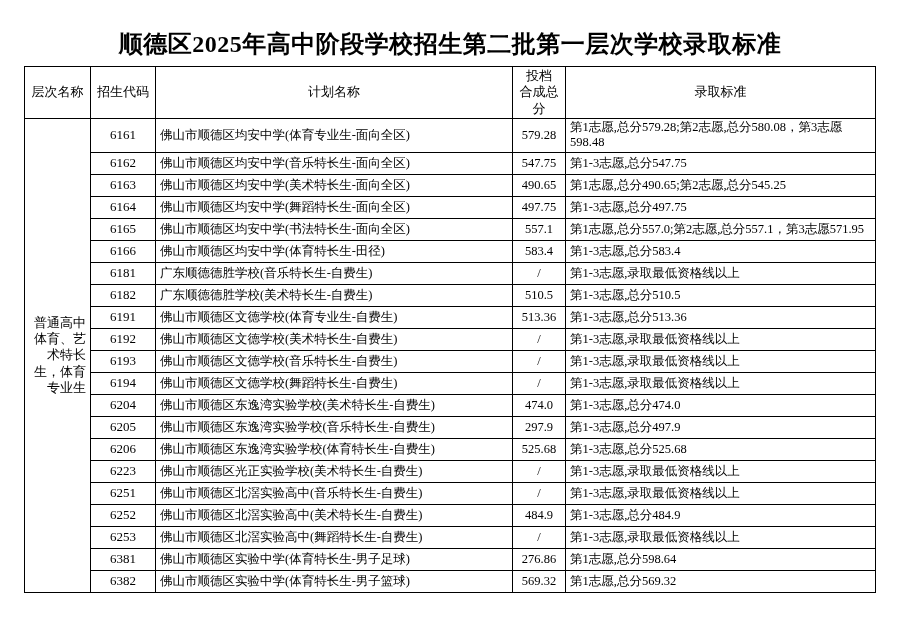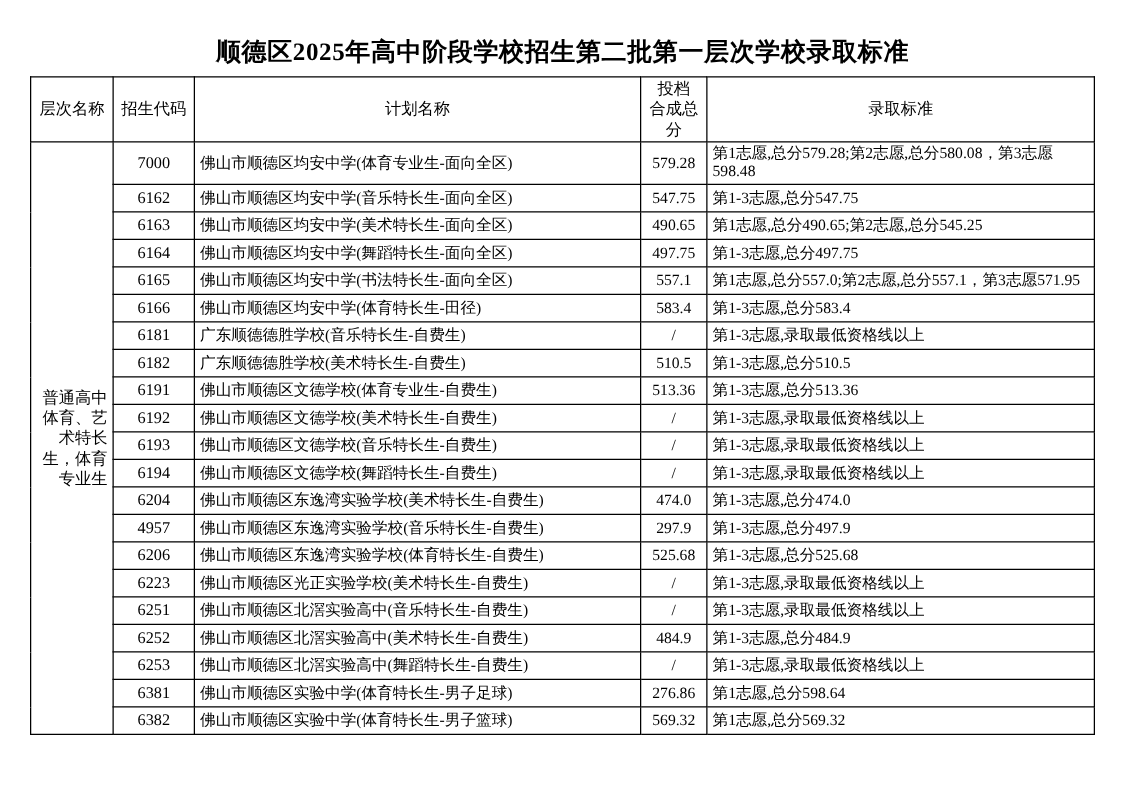--- a/index.html
+++ b/index.html
@@ -14,21 +14,21 @@
   }
   .page {
     width: 900px;
     height: 636px;
     position: relative;
   }
   .title {
     margin: 0;
     padding-top: 28px;
     text-align: center;
-    font-size: 20px;
+    font-size: 24px;
     font-weight: bold;
     letter-spacing: 0.5px;
   }
   table.admission {
     width: 851px;
     margin: 6px auto 0 auto;
     border-collapse: collapse;
     table-layout: fixed;
   }
   table.admission th,
@@ -109,21 +109,21 @@
         <th>录取标准</th>
       </tr>
     </thead>
     <tbody id="table-body">
         <tr>
     <td class="level-cell" rowspan="21">普通高中
 体育、艺
 术特长
 生，体育
 专业生</td>
-          <td class="code-cell">7000</td>
+          <td class="code-cell">6161</td>
     <td class="plan-cell">佛山市顺德区均安中学(体育专业生-面向全区)</td>
     <td class="score-cell">579.28</td>
     <td class="standard-cell">第1志愿,总分579.28;第2志愿,总分580.08，第3志愿598.48</td>
   </tr>
         <tr>
     <td class="code-cell">6162</td>
     <td class="plan-cell">佛山市顺德区均安中学(音乐特长生-面向全区)</td>
     <td class="score-cell">547.75</td>
     <td class="standard-cell">第1-3志愿,总分547.75</td>
   </tr>
@@ -187,21 +187,21 @@
     <td class="score-cell">/</td>
     <td class="standard-cell">第1-3志愿,录取最低资格线以上</td>
   </tr>
         <tr>
     <td class="code-cell">6204</td>
     <td class="plan-cell">佛山市顺德区东逸湾实验学校(美术特长生-自费生)</td>
     <td class="score-cell">474.0</td>
     <td class="standard-cell">第1-3志愿,总分474.0</td>
   </tr>
         <tr>
-    <td class="code-cell">4957</td>
+    <td class="code-cell">6205</td>
     <td class="plan-cell">佛山市顺德区东逸湾实验学校(音乐特长生-自费生)</td>
     <td class="score-cell">297.9</td>
     <td class="standard-cell">第1-3志愿,总分497.9</td>
   </tr>
         <tr>
     <td class="code-cell">6206</td>
     <td class="plan-cell">佛山市顺德区东逸湾实验学校(体育特长生-自费生)</td>
     <td class="score-cell">525.68</td>
     <td class="standard-cell">第1-3志愿,总分525.68</td>
   </tr>

